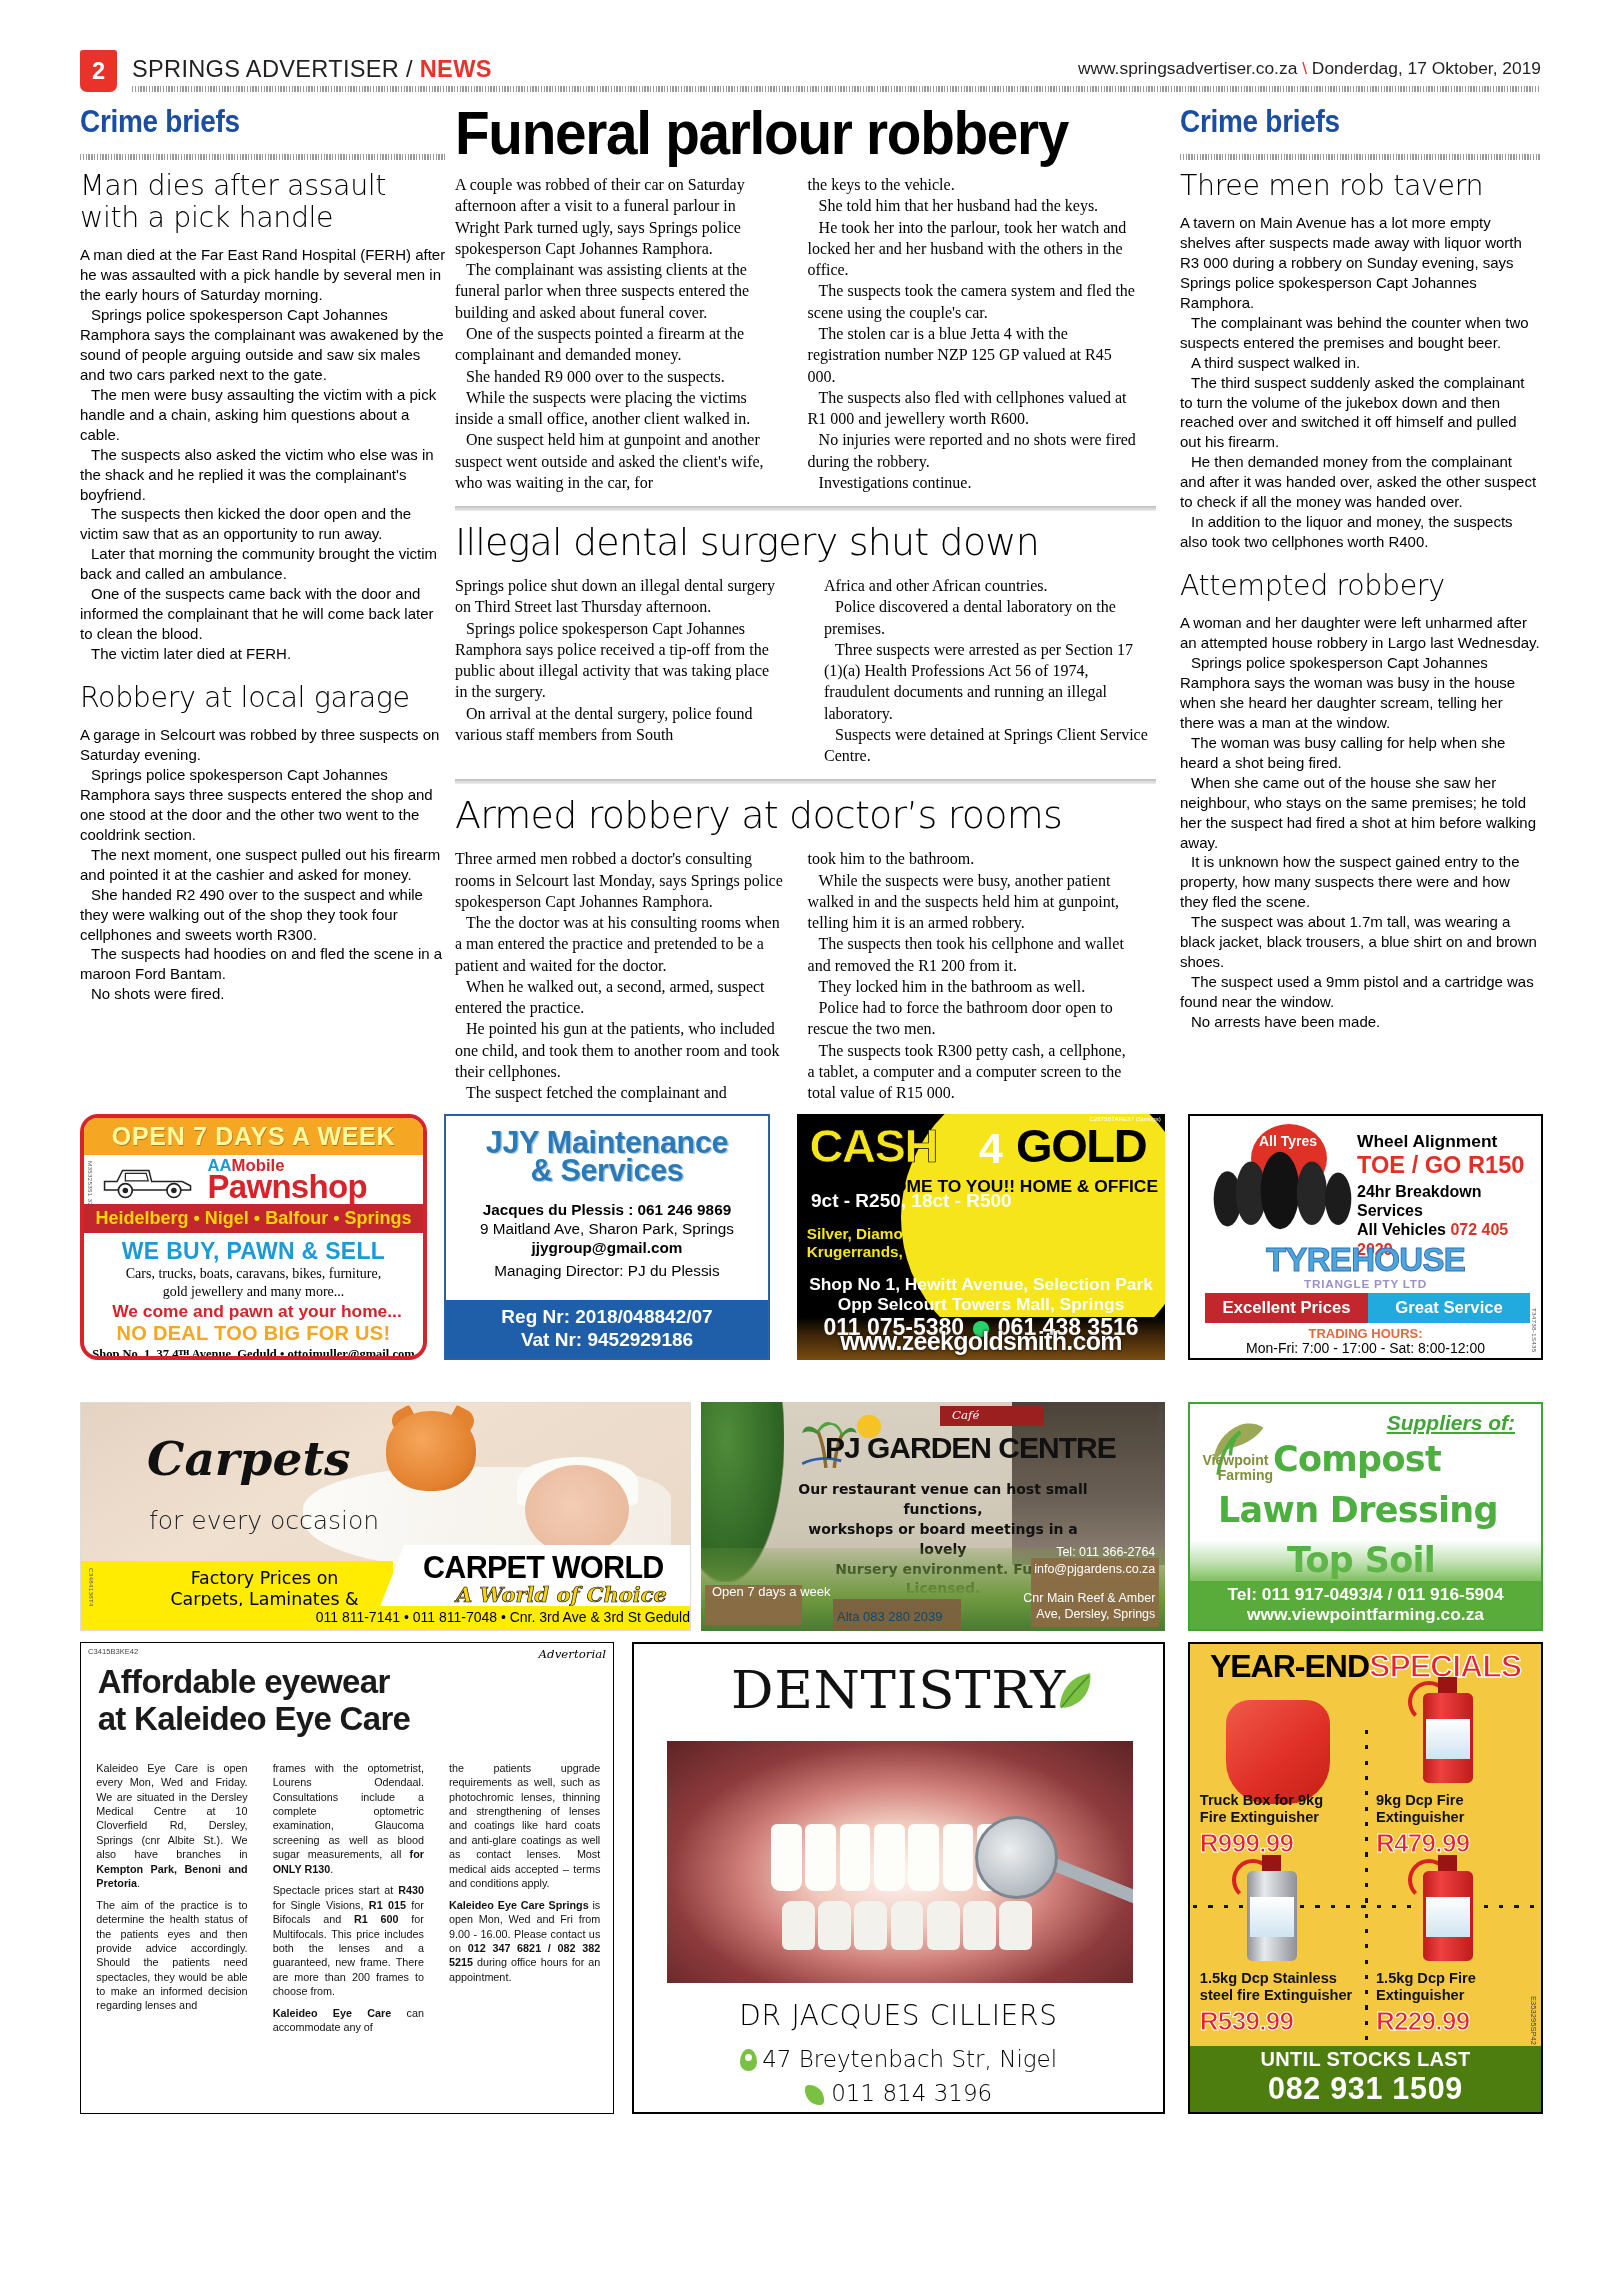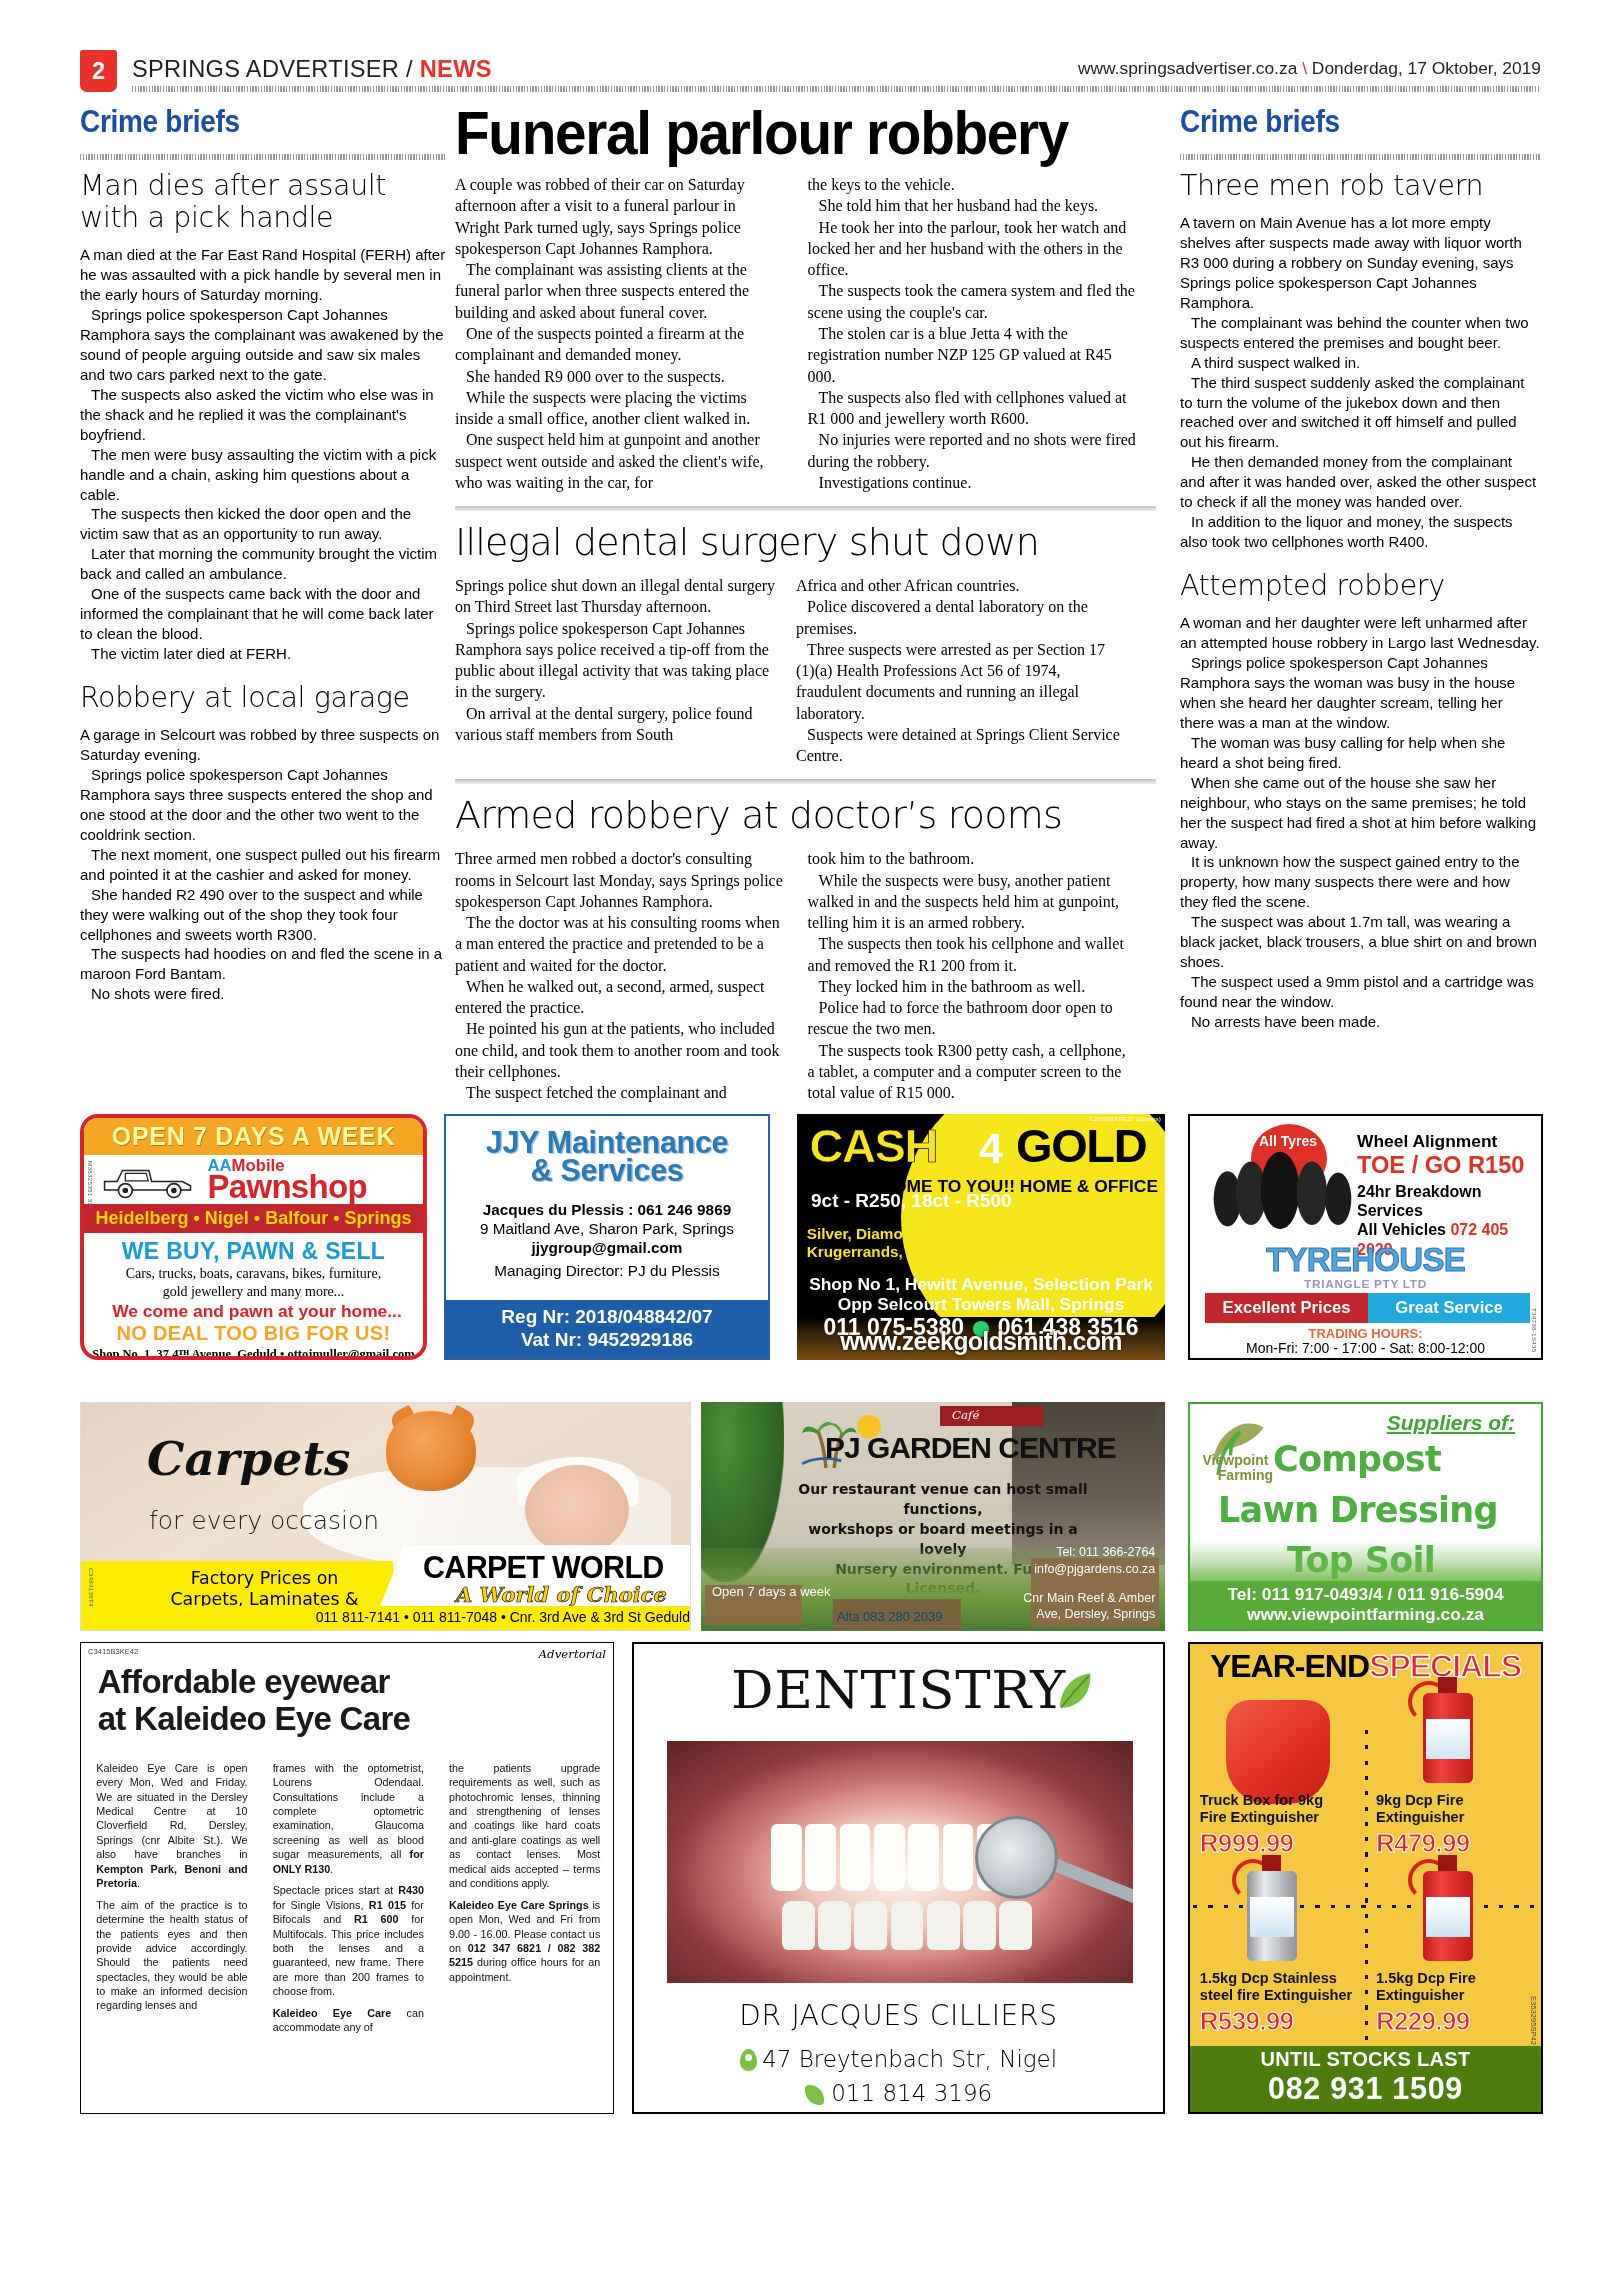--- a/index.html
+++ b/index.html
@@ -341,22 +341,22 @@
   </div>
 
   <div class="col col-left">
     <div class="crime-briefs">Crime briefs</div>
     <div class="dot-rule"></div>
 
     <h2 class="subhead">Man dies after assault with a pick handle</h2>
     <div class="body-sans">
       <p class="first">A man died at the Far East Rand Hospital (FERH) after he was assaulted with a pick handle by several men in the early hours of Saturday morning.</p>
       <p>Springs police spokesperson Capt Johannes Ramphora says the complainant was awakened by the sound of people arguing outside and saw six males and two cars parked next to the gate.</p>
+      <p>The men were busy assaulting the victim with a pick handle and a chain, asking him questions about a cable.</p>
       <p>The suspects also asked the victim who else was in the shack and he replied it was the complainant's boyfriend.</p>
-      <p>The men were busy assaulting the victim with a pick handle and a chain, asking him questions about a cable.</p>
       <p>The suspects then kicked the door open and the victim saw that as an opportunity to run away.</p>
       <p>Later that morning the community brought the victim back and called an ambulance.</p>
       <p>One of the suspects came back with the door and informed the complainant that he will come back later to clean the blood.</p>
       <p>The victim later died at FERH.</p>
     </div>
 
     <h2 class="subhead" style="margin-top:18px">Robbery at local garage</h2>
     <div class="body-sans">
       <p class="first">A garage in Selcourt was robbed by three suspects on Saturday evening.</p>
       <p>Springs police spokesperson Capt Johannes Ramphora says three suspects entered the shop and one stood at the door and the other two went to the cooldrink section.</p>
@@ -385,21 +385,21 @@
         <p>The suspects took the camera system and fled the scene using the couple's car.</p>
         <p>The stolen car is a blue Jetta 4 with the registration number NZP 125 GP valued at R45 000.</p>
         <p>The suspects also fled with cellphones valued at R1 000 and jewellery worth R600.</p>
         <p>No injuries were reported and no shots were fired during the robbery.</p>
         <p>Investigations continue.</p>
       </div>
     </div>
 
     <div class="mid-rule-top"></div>
     <h1 class="medhead">Illegal dental surgery shut down</h1>
-    <div style="display:flex; gap:12px;">
+    <div style="display:flex; gap:40px;">
       <div class="body-serif" style="width:329px">
         <p class="first">Springs police shut down an illegal dental surgery on Third Street last Thursday afternoon.</p>
         <p>Springs police spokesperson Capt Johannes Ramphora says police received a tip-off from the public about illegal activity that was taking place in the surgery.</p>
         <p>On arrival at the dental surgery, police found various staff members from South</p>
       </div>
       <div class="body-serif" style="width:329px">
         <p class="first">Africa and other African countries.</p>
         <p>Police discovered a dental laboratory on the premises.</p>
         <p>Three suspects were arrested as per Section 17 (1)(a) Health Professions Act 56 of 1974, fraudulent documents and running an illegal laboratory.</p>
         <p>Suspects were detained at Springs Client Service Centre.</p>

